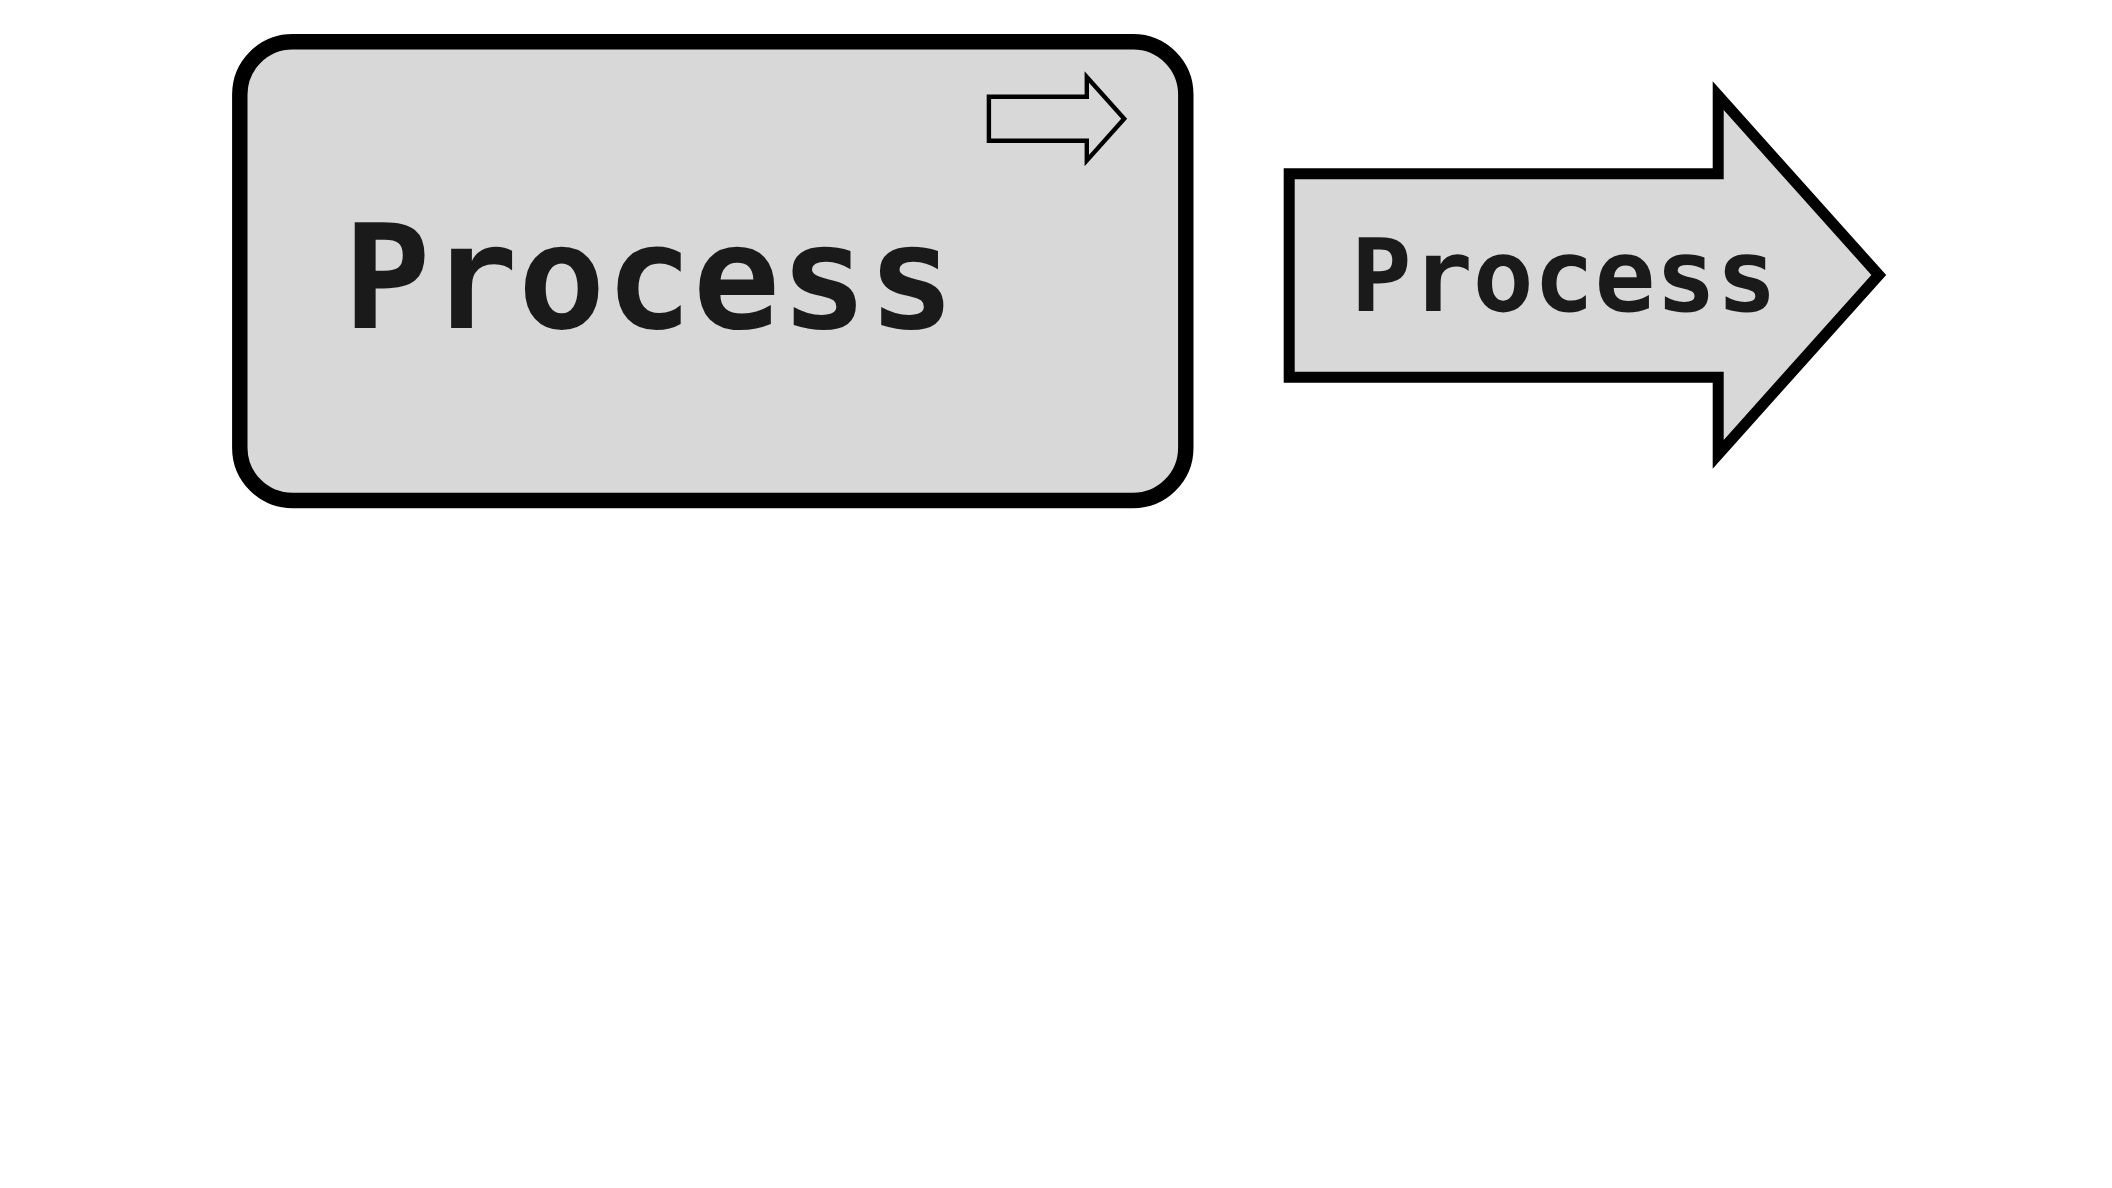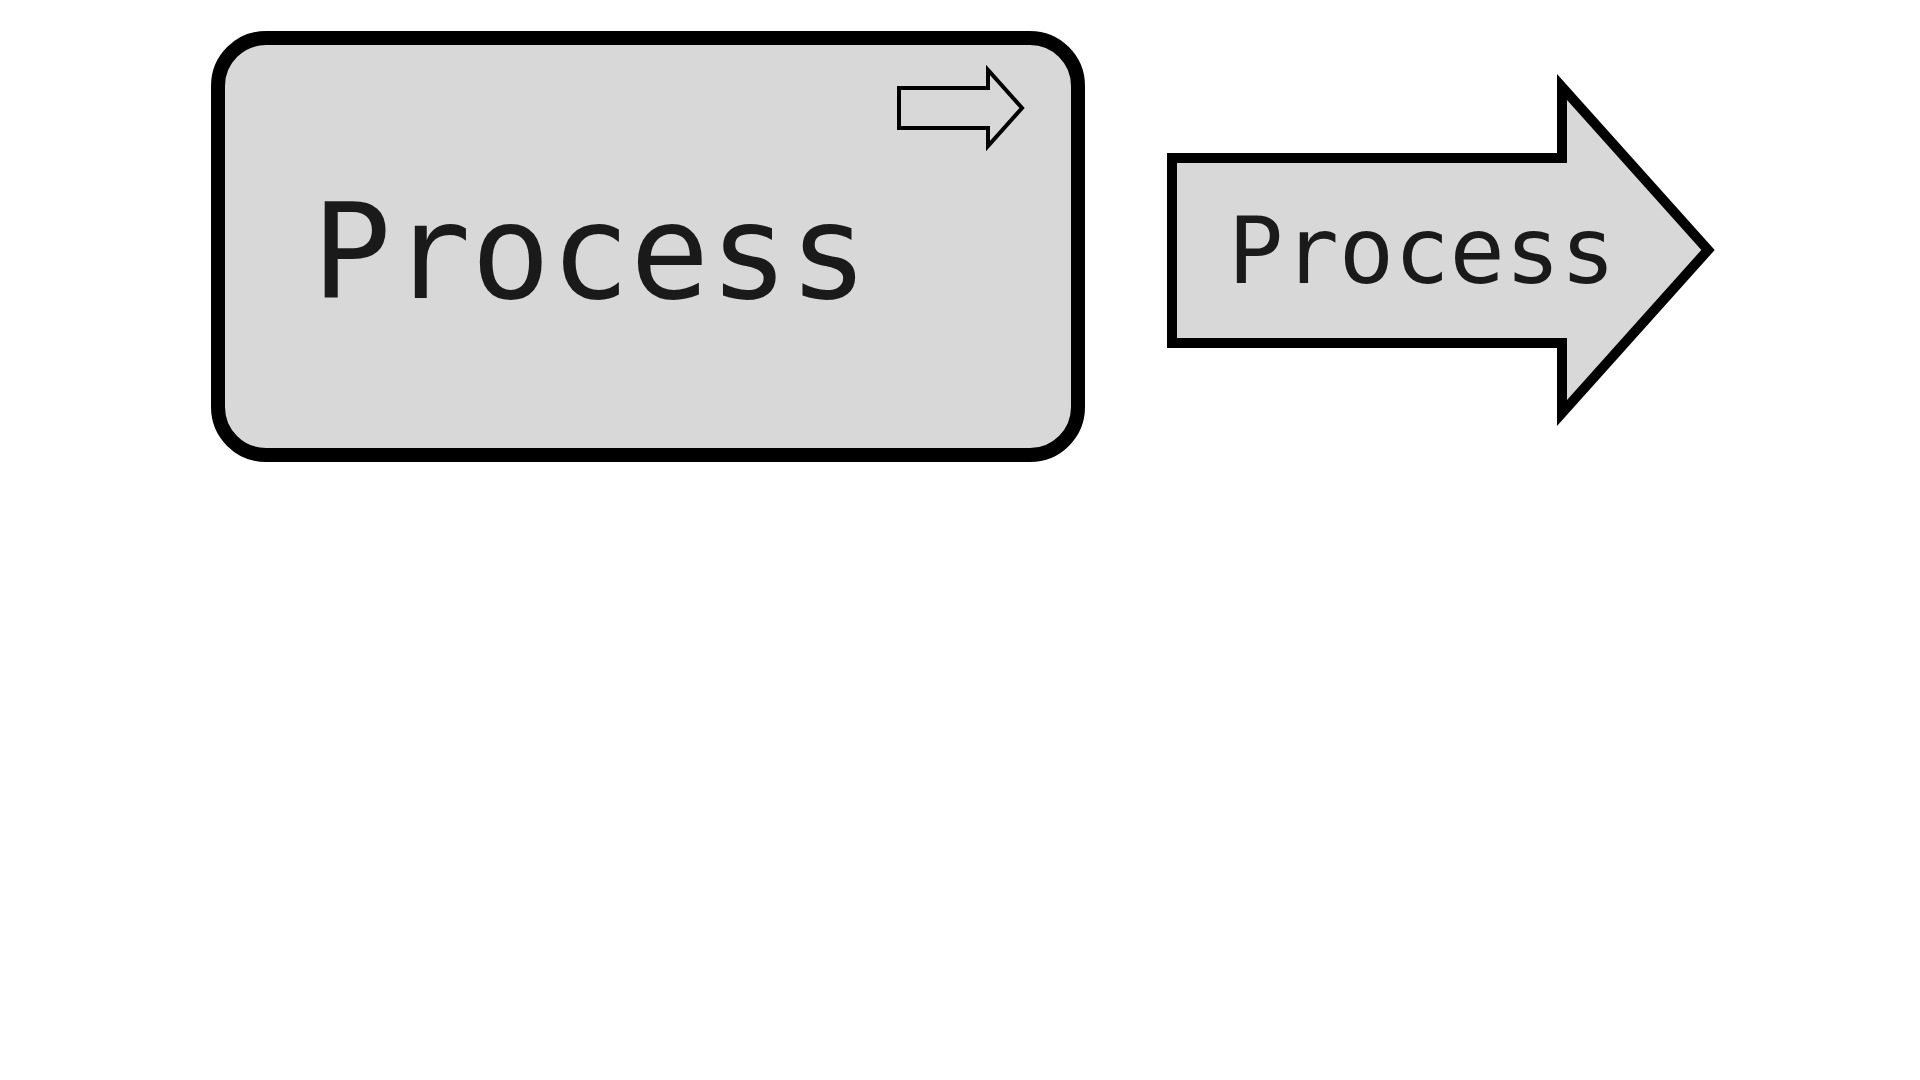--- a/index.html
+++ b/index.html
@@ -7,20 +7,21 @@
     padding: 0;
     background: #ffffff;
   }
   .canvas {
     position: relative;
     width: 1920px;
     height: 1080px;
     background: #ffffff;
     overflow: hidden;
     font-family: "DejaVu Sans Mono", "Liberation Mono", monospace;
+    font-weight: bold;
   }
   svg.diagram-layer {
     position: absolute;
     left: 0;
     top: 0;
     width: 1920px;
     height: 1080px;
   }
   .shape {
     stroke: #000000;

